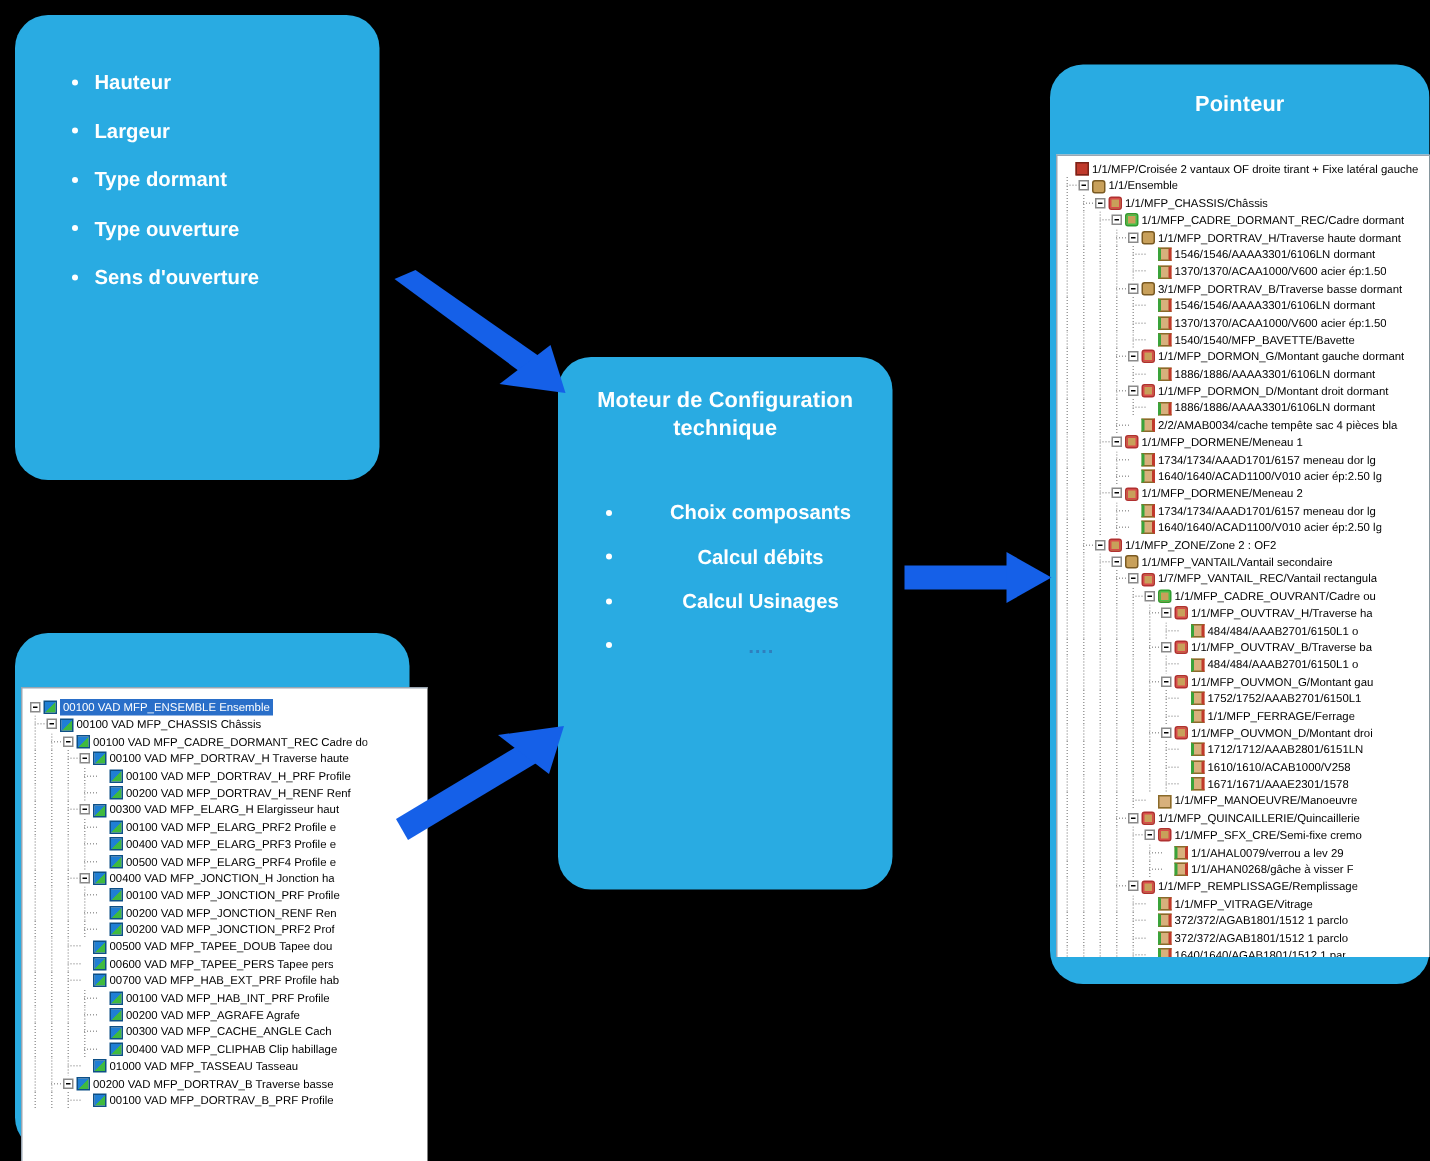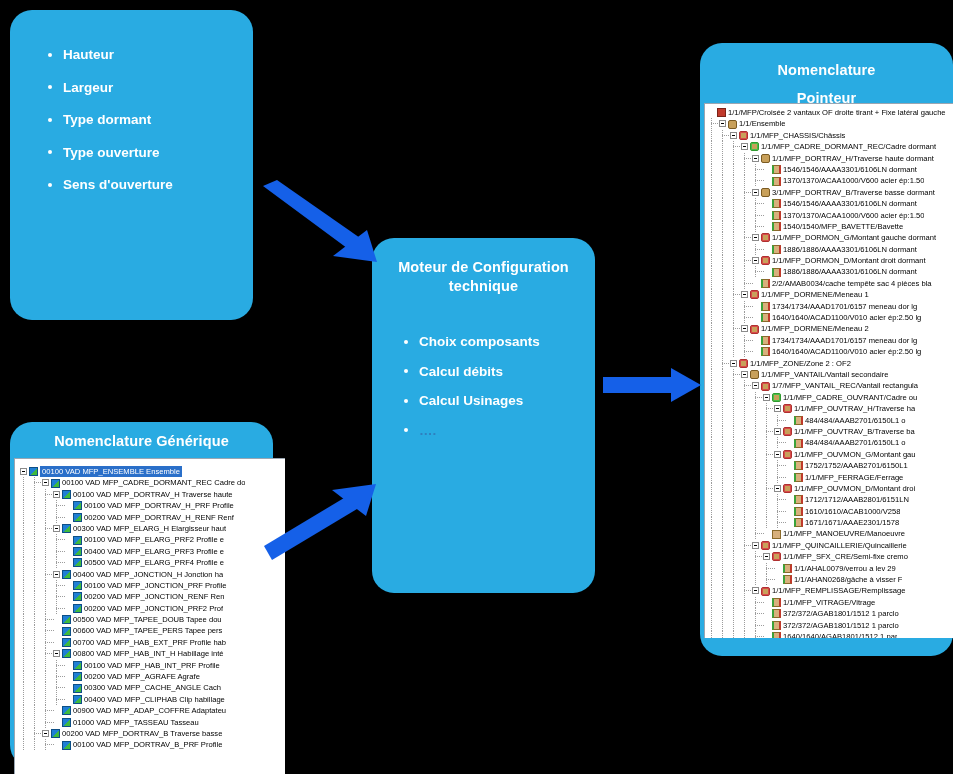--- a/index.html
+++ b/index.html
@@ -31,21 +31,21 @@
   
   #panel-scenario{left:10px;top:10px;width:243px;height:310px;}
   #panel-scenario .panel-title{font-size:15.5px;padding:18px 20px 0 20px;}
   #panel-scenario .blist{margin:38px 0 0 34px;}
   #panel-scenario .blist li{font-size:13.5px;margin-bottom:19px;}
 
   
   #panel-engine{left:372px;top:238px;width:223px;height:355px;}
   #panel-engine .panel-title{font-size:14.5px;padding:20px 22px 0 22px;}
   #panel-engine .blist{margin:40px 0 0 28px;}
-  #panel-engine .blist li{font-size:13.5px;margin-bottom:16px;}
+  #panel-engine .blist li{font-size:13.5px;margin-bottom:16px;text-align:center;}
   #panel-engine .blist li.dots{color:#2f7fbe;}
 
   
   #panel-generic{left:10px;top:422px;width:263px;height:345px;}
   #panel-generic .panel-title{font-size:14.5px;padding:10px 0 0 0;}
   #panel-pointer{left:700px;top:43px;width:253px;height:613px;}
   #panel-pointer .panel-title{font-size:14.5px;padding:14px 0 0 0;line-height:1.9;}
 
   .tree-window{
     position:absolute;background:#ffffff;overflow:hidden;
@@ -120,31 +120,39 @@
     <div class="panel-title">Moteur de Configuration technique</div>
     <ul class="blist" id="engine-list">
         <li>Choix composants</li>
         <li>Calcul débits</li>
         <li>Calcul Usinages</li>
         <li class="dots">….</li>
       </ul>
   </div>
 
   <div class="panel" id="panel-generic">
-    <div class="panel-title">Nomenclature Générique</div>
     <div class="tree-window" id="generic-window">
       <div class="tree" id="generic-tree">
           <div class="node sel">
             <span class="pre" style="width: 14px;">
               <span class="exp" style="left: 5px;"></span>
             </span>
             <span class="ic cube"></span>
             <span class="lbl">00100 VAD MFP_ENSEMBLE Ensemble</span>
           </div>
           <div class="node">
+            <span class="pre" style="width: 25px;">
+              <span class="guide" style="left: 8px;"></span>
+              <span class="elbow" style="left: 8px; width: 9px;"></span>
+              <span class="exp" style="left: 16px;"></span>
+            </span>
+            <span class="ic cube"></span>
+            <span class="lbl">00100 VAD MFP_CHASSIS Châssis</span>
+          </div>
+          <div class="node">
             <span class="pre" style="width: 36px;">
               <span class="guide" style="left: 8px;"></span>
               <span class="guide" style="left: 19px;"></span>
               <span class="elbow" style="left: 19px; width: 9px;"></span>
               <span class="exp" style="left: 27px;"></span>
             </span>
             <span class="ic cube"></span>
             <span class="lbl">00100 VAD MFP_CADRE_DORMANT_REC Cadre do</span>
           </div>
           <div class="node">
@@ -292,31 +300,20 @@
             <span class="pre" style="width: 47px;">
               <span class="guide" style="left: 8px;"></span>
               <span class="guide" style="left: 19px;"></span>
               <span class="guide" style="left: 30px;"></span>
               <span class="elbow" style="left: 30px; width: 9px;"></span>
             </span>
             <span class="ic cube"></span>
             <span class="lbl">00700 VAD MFP_HAB_EXT_PRF Profile hab</span>
           </div>
           <div class="node">
-            <span class="pre" style="width: 47px;">
-              <span class="guide" style="left: 8px;"></span>
-              <span class="guide" style="left: 19px;"></span>
-              <span class="guide" style="left: 30px;"></span>
-              <span class="elbow" style="left: 30px; width: 9px;"></span>
-              <span class="exp" style="left: 38px;"></span>
-            </span>
-            <span class="ic cube"></span>
-            <span class="lbl">00800 VAD MFP_HAB_INT_H Habillage inté</span>
-          </div>
-          <div class="node">
             <span class="pre" style="width: 58px;">
               <span class="guide" style="left: 8px;"></span>
               <span class="guide" style="left: 19px;"></span>
               <span class="guide" style="left: 30px;"></span>
               <span class="guide" style="left: 41px;"></span>
               <span class="elbow" style="left: 41px; width: 9px;"></span>
             </span>
             <span class="ic cube"></span>
             <span class="lbl">00100 VAD MFP_HAB_INT_PRF Profile </span>
           </div>
@@ -345,30 +342,20 @@
           <div class="node">
             <span class="pre" style="width: 58px;">
               <span class="guide" style="left: 8px;"></span>
               <span class="guide" style="left: 19px;"></span>
               <span class="guide" style="left: 30px;"></span>
               <span class="guide" style="left: 41px;"></span>
               <span class="elbow" style="left: 41px; width: 9px;"></span>
             </span>
             <span class="ic cube"></span>
             <span class="lbl">00400 VAD MFP_CLIPHAB Clip habillage</span>
-          </div>
-          <div class="node">
-            <span class="pre" style="width: 47px;">
-              <span class="guide" style="left: 8px;"></span>
-              <span class="guide" style="left: 19px;"></span>
-              <span class="guide" style="left: 30px;"></span>
-              <span class="elbow" style="left: 30px; width: 9px;"></span>
-            </span>
-            <span class="ic cube"></span>
-            <span class="lbl">00900 VAD MFP_ADAP_COFFRE Adaptateu</span>
           </div>
           <div class="node">
             <span class="pre" style="width: 47px;">
               <span class="guide" style="left: 8px;"></span>
               <span class="guide" style="left: 19px;"></span>
               <span class="guide" style="left: 30px;"></span>
               <span class="elbow" style="left: 30px; width: 9px;"></span>
             </span>
             <span class="ic cube"></span>
             <span class="lbl">01000 VAD MFP_TASSEAU Tasseau</span>
@@ -392,21 +379,20 @@
             </span>
             <span class="ic cube"></span>
             <span class="lbl">00100 VAD MFP_DORTRAV_B_PRF Profile </span>
           </div>
         </div>
     </div>
   </div>
 
   <div class="panel" id="panel-pointer">
     <div class="panel-title">
-      <div>Nomenclature</div>
       <div>Pointeur</div>
     </div>
     <div class="tree-window" id="pointer-window">
       <div class="tree" id="pointer-tree">
           <div class="node">
             <span class="pre" style="width: 12px;"></span>
             <span class="ic root"></span>
             <span class="lbl">1/1/MFP/Croisée 2 vantaux OF droite tirant + Fixe latéral gauche</span>
           </div>
           <div class="node">

